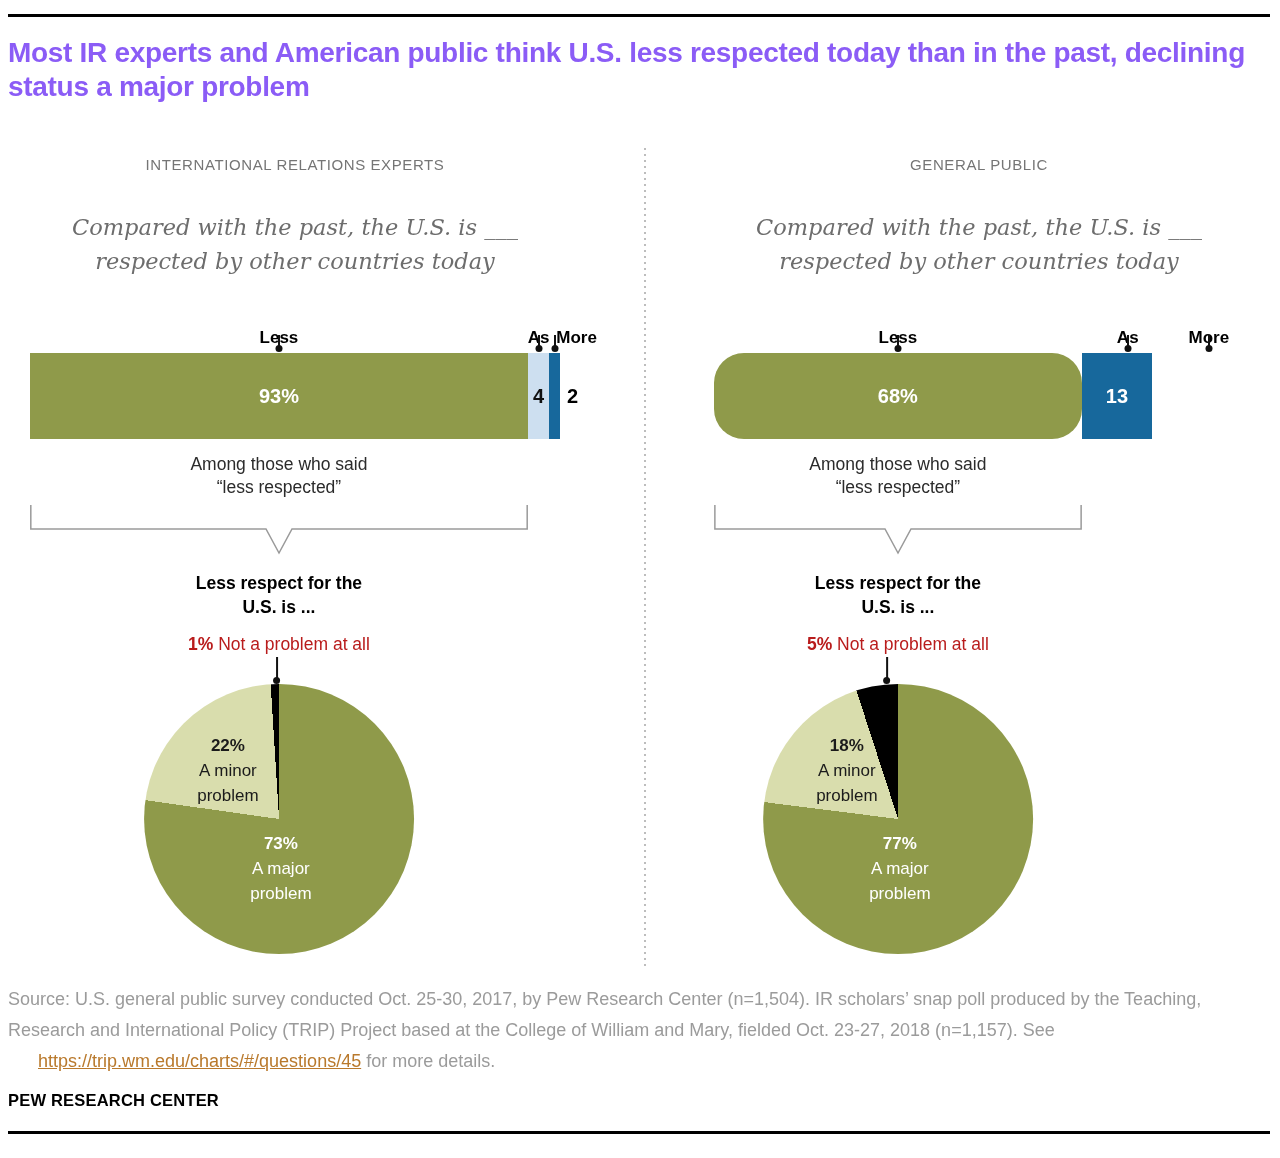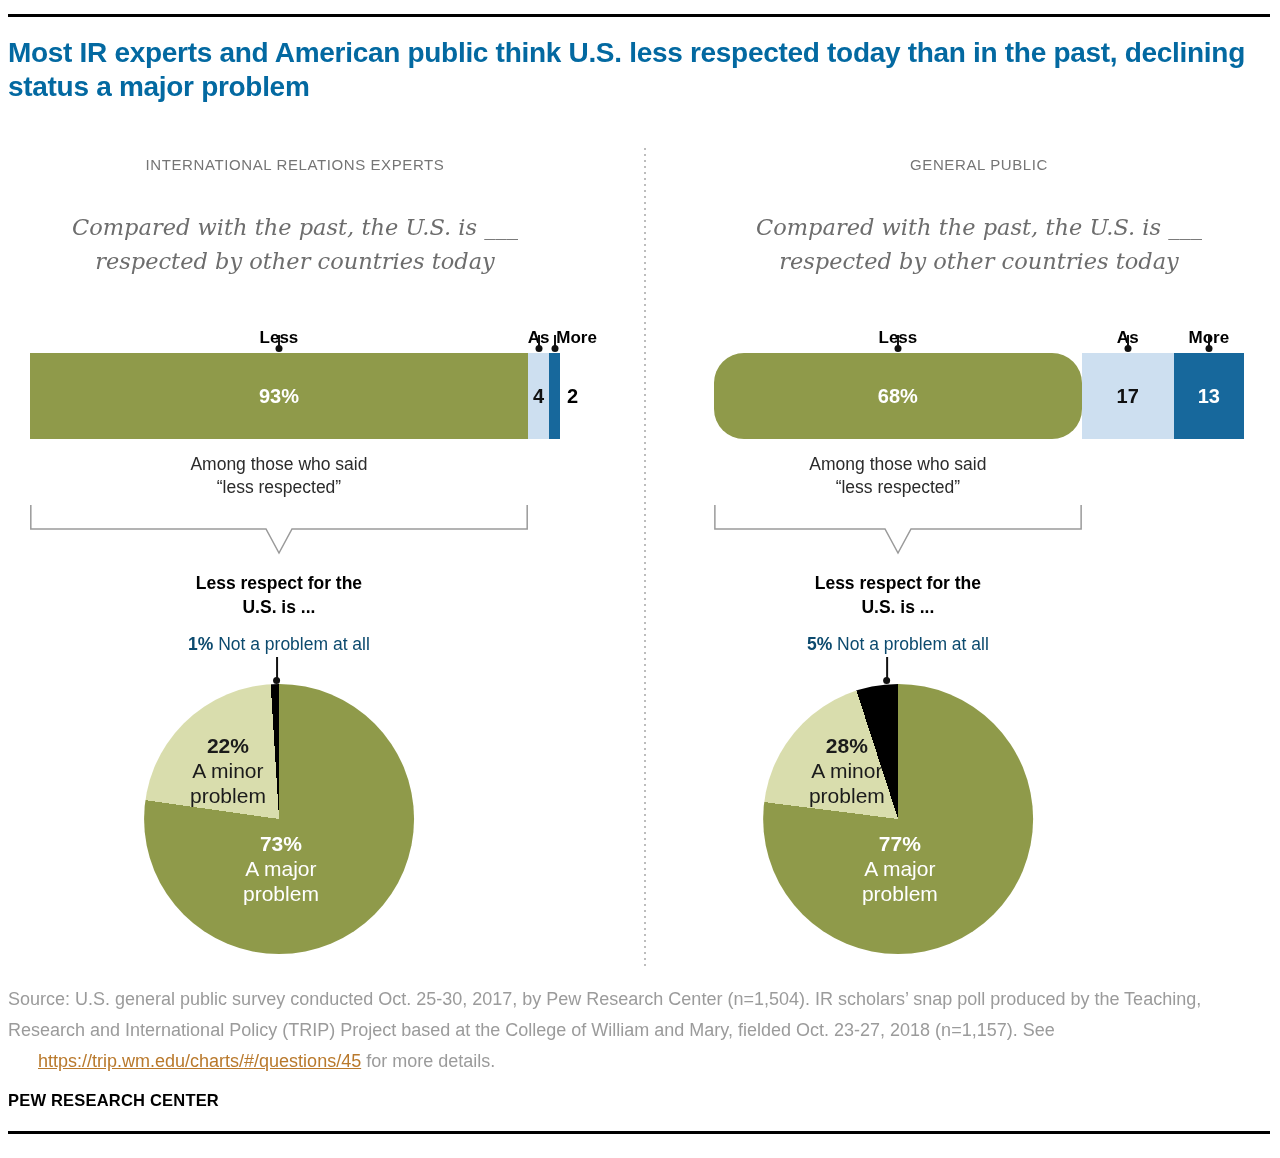--- a/index.html
+++ b/index.html
@@ -5,21 +5,21 @@
   html,body{margin:0;padding:0;background:#fff;}
   .page{
     position:relative;width:1280px;height:1158px;background:#fff;overflow:hidden;
     font-family:"Liberation Sans","DejaVu Sans",sans-serif;color:#222;
   }
   .rule{position:absolute;left:8px;right:10px;height:3px;background:#000;}
   .rule.top{top:14px;}
   .rule.bottom{top:1131px;}
   .title{
     position:absolute;left:8px;top:36px;width:1240px;
-    font-size:28px;font-weight:bold;line-height:34px;letter-spacing:-0.3px;color:#0369a1;
+    font-size:28px;font-weight:bold;line-height:34px;letter-spacing:-0.3px;color:#8b5cf6;
   }
   .panel{position:absolute;top:0;width:640px;height:980px;}
   .panel-0{left:0;}
   .panel-1{left:640px;}
   .divider{
     position:absolute;left:644px;top:148px;width:2px;height:818px;
     background:repeating-linear-gradient(to bottom,#bdbdbd 0 2px,transparent 2px 6px);
   }
   .panel-header{
     position:absolute;top:156px;width:530px;text-align:center;
@@ -47,29 +47,29 @@
   .stacked-bar{position:absolute;top:41px;left:0;width:530px;height:86px;display:flex;}
   .seg{position:relative;height:100%;display:flex;align-items:center;justify-content:center;}
   .seg-label{font-size:20px;font-weight:bold;white-space:nowrap;}
   .seg-label.light{color:#fff;}
   .seg-label.dark{color:#111;}
   .seg-label.outside{position:absolute;left:calc(100% + 7px);top:50%;transform:translateY(-50%);color:#000;}
   .below-group{position:absolute;top:447px;transform:translateX(-50%);text-align:center;}
   .among{margin:6px 0 0 0;font-size:17.5px;line-height:23px;color:#2b2b2b;}
   .bracket{display:block;margin:4px auto 0;overflow:visible;}
   .kicker{margin:14px 0 0 0;font-size:17.5px;line-height:24px;font-weight:bold;color:#000;white-space:nowrap;}
-  .callout{margin:15px 0 0 0;font-size:17.5px;line-height:21px;color:#0c4a6e;white-space:nowrap;}
+  .callout{margin:15px 0 0 0;font-size:17.5px;line-height:21px;color:#b91c1c;white-space:nowrap;}
   .callout .v{font-weight:bold;}
   .leader{position:relative;margin:2px auto 0;width:2px;height:27px;}
   .leader .line{position:absolute;left:0;top:0;width:2px;height:21px;background:#111;}
   .leader .dot{position:absolute;left:-2.5px;top:20px;width:7px;height:7px;border-radius:50%;background:#111;}
   .panel-0 .leader{left:-2px;}
   .panel-1 .leader{left:-11px;}
   .pie{position:relative;margin:0 auto;width:270px;height:270px;border-radius:50%;}
-  .pie-label{position:absolute;transform:translate(-50%,-50%);font-size:21px;line-height:25px;white-space:nowrap;}
+  .pie-label{position:absolute;transform:translate(-50%,-50%);font-size:17px;line-height:25px;white-space:nowrap;}
   .pie-label .v{font-weight:bold;}
   .minor-label{left:84px;top:86px;color:#1b1b1b;}
   .major-label{left:137px;top:184px;color:#fff;}
   .footer{position:absolute;left:8px;top:984px;width:1262px;}
   .source{margin:0;font-size:18px;line-height:31px;color:#9b9b9b;}
   .source a{text-decoration:underline;margin-left:30px;}
   .brand{margin:14px 0 0 0;font-size:16.5px;font-weight:bold;letter-spacing:0.2px;color:#000;}
 </style>
 </head>
 <body>
@@ -148,23 +148,20 @@
       <div class="cat-label" style="left: calc(34.6939% + 0px);">Less</div>
       <div class="cat-label" style="left: calc(78.0612% + 0px);">As</div>
       <div class="cat-label" style="left: calc(93.3673% + 0px);">More</div>
       <div class="tick" style="left: 34.6939%;"></div>
       <div class="tick" style="left: 78.0612%;"></div>
       <div class="tick" style="left: 93.3673%;"></div>
       <div class="stacked-bar">
         <div class="seg" style="width: 69.3878%; background: rgb(143, 154, 74); border-radius: 30px;">
             <span class="seg-label light">68%</span>
           </div>
-        <div class="seg" style="width: 17.3469%; background: rgb(205, 223, 240);">
-            <span class="seg-label dark">17</span>
-          </div>
         <div class="seg" style="width: 13.2653%; background: rgb(23, 104, 156);">
             <span class="seg-label light">13</span>
           </div>
       </div>
     </div>
     <div class="below-group" style="width: 367.755px; left: 257.878px;">
       <p class="among">
         <span>Among those who said</span><br>
         <span>“less respected”</span>
       </p>
@@ -178,21 +175,21 @@
       <p class="callout">
         <span class="v">5%</span>
         <span>Not a problem at all</span>
       </p>
       <div class="leader">
           <span class="line"></span>
           <span class="dot"></span>
         </div>
       <div class="pie" style="background: conic-gradient(rgb(143, 154, 74) 0deg, rgb(143, 154, 74) 277.2deg, rgb(217, 221, 173) 277.2deg, rgb(217, 221, 173) 342deg, rgb(0, 0, 0) 342deg, rgb(0, 0, 0) 360deg);">
         <div class="pie-label minor-label">
-          <span class="v">28%</span><br>
+          <span class="v">18%</span><br>
           <span>A minor</span><br>
           <span>problem</span>
         </div>
         <div class="pie-label major-label">
           <span class="v">77%</span><br>
           <span>A major</span><br>
           <span>problem</span>
         </div>
       </div>
     </div>

